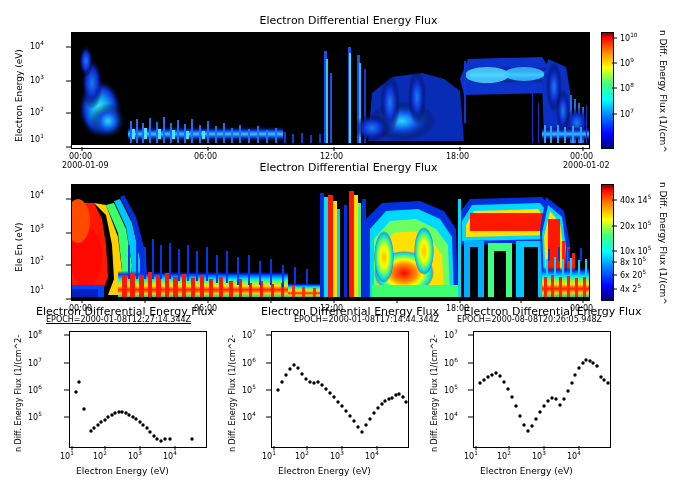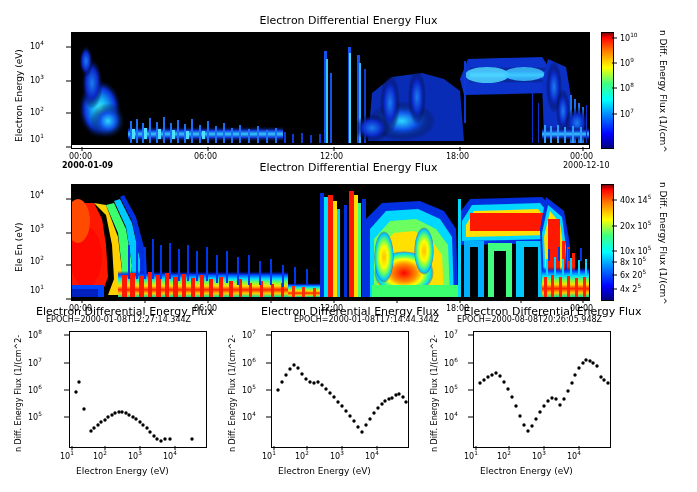--- a/index.html
+++ b/index.html
@@ -173,26 +173,26 @@
   </div>
   <div class="abs tick" style="left:620px;top:59px;">
     <span>10</span><sup>9</sup>
   </div>
   <div class="abs tick" style="left:620px;top:34px;">
     <span>10</span><sup>10</sup>
   </div>
   <div class="abs vert axlabel" style="left:668px;top:30px;transform:rotate(90deg);">n Diff. Energy Flux (1/(cm^</div>
 
   <div class="abs tick" style="left:69px;top:152px;">00:00</div>
-  <div class="abs tick" style="left:62px;top:161px;font-weight:bold;">2000-01-09</div>
+  <div class="abs tick" style="left:62px;top:161px;">2000-01-09</div>
   <div class="abs tick" style="left:194px;top:152px;">06:00</div>
   <div class="abs tick" style="left:320px;top:152px;">12:00</div>
   <div class="abs tick" style="left:446px;top:152px;">18:00</div>
   <div class="abs tick" style="left:570px;top:152px;">00:00</div>
-  <div class="abs tick" style="left:563px;top:161px;">2000-12-10</div>
+  <div class="abs tick" style="left:563px;top:161px;">2000-01-02</div>
 
   <div class="abs title" style="left:0;top:161px;width:697px;">Electron Differential Energy Flux</div>
 
   <div class="abs vert axlabel" style="left:14px;top:272px;transform:rotate(-90deg);">Ele En (eV)</div>
 
   <div class="abs tick" style="left:30px;top:286px;">
     <span>10</span><sup>1</sup>
   </div>
   <div class="abs tick" style="left:30px;top:257px;">
     <span>10</span><sup>2</sup>
@@ -403,21 +403,21 @@
   </div>
   <div class="abs vert axlabel" style="left:668px;top:182px;transform:rotate(90deg);">n Diff. Energy Flux (1/(cm^</div>
 
   <div class="abs tick" style="left:69px;top:304px;">00:00</div>
   <div class="abs tick" style="left:194px;top:304px;">06:00</div>
   <div class="abs tick" style="left:320px;top:304px;">12:00</div>
   <div class="abs tick" style="left:446px;top:304px;">18:00</div>
   <div class="abs tick" style="left:570px;top:304px;">00:00</div>
 
   <div class="abs title" style="left:25px;top:305px;width:200px;">Electron Differential Energy Flux</div>
-  <div class="abs tick" style="left:46px;top:315px;">EPOCH=2000-01-08T12:27:14.344Z</div>
+  <div class="abs tick" style="left:46px;top:315px;text-decoration:underline;">EPOCH=2000-01-08T12:27:14.344Z</div>
   <div class="abs vert tick" style="left:14px;top:452px;transform:rotate(-90deg);">n Diff. Energy Flux (1/(cm^2-</div>
 
   <div class="abs tick" style="left:28px;top:331px;">
     <span>10</span><sup>8</sup>
   </div>
   <div class="abs tick" style="left:28px;top:359px;">
     <span>10</span><sup>7</sup>
   </div>
   <div class="abs tick" style="left:28px;top:386px;">
     <span>10</span><sup>6</sup>

